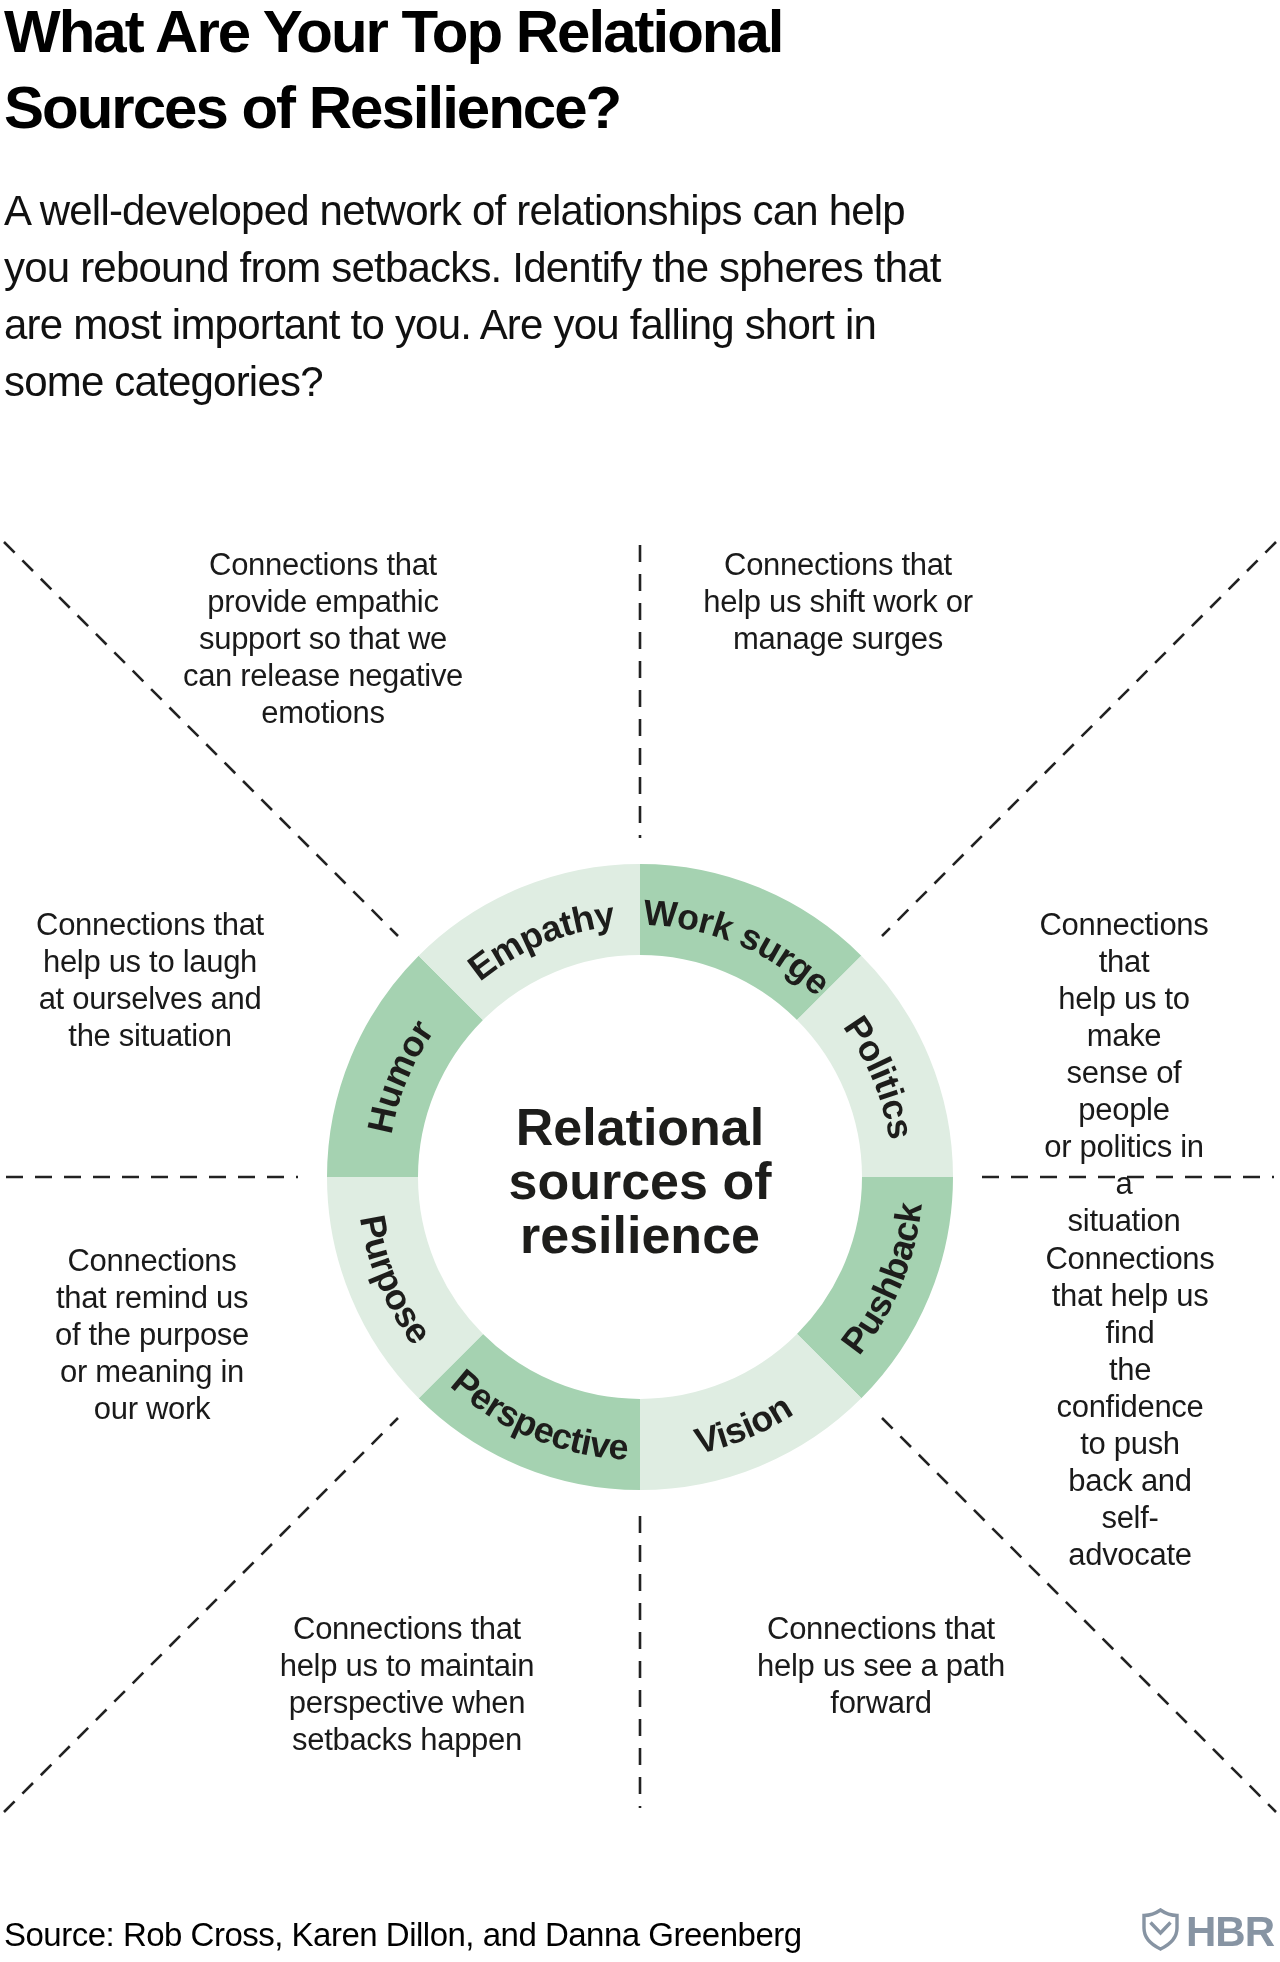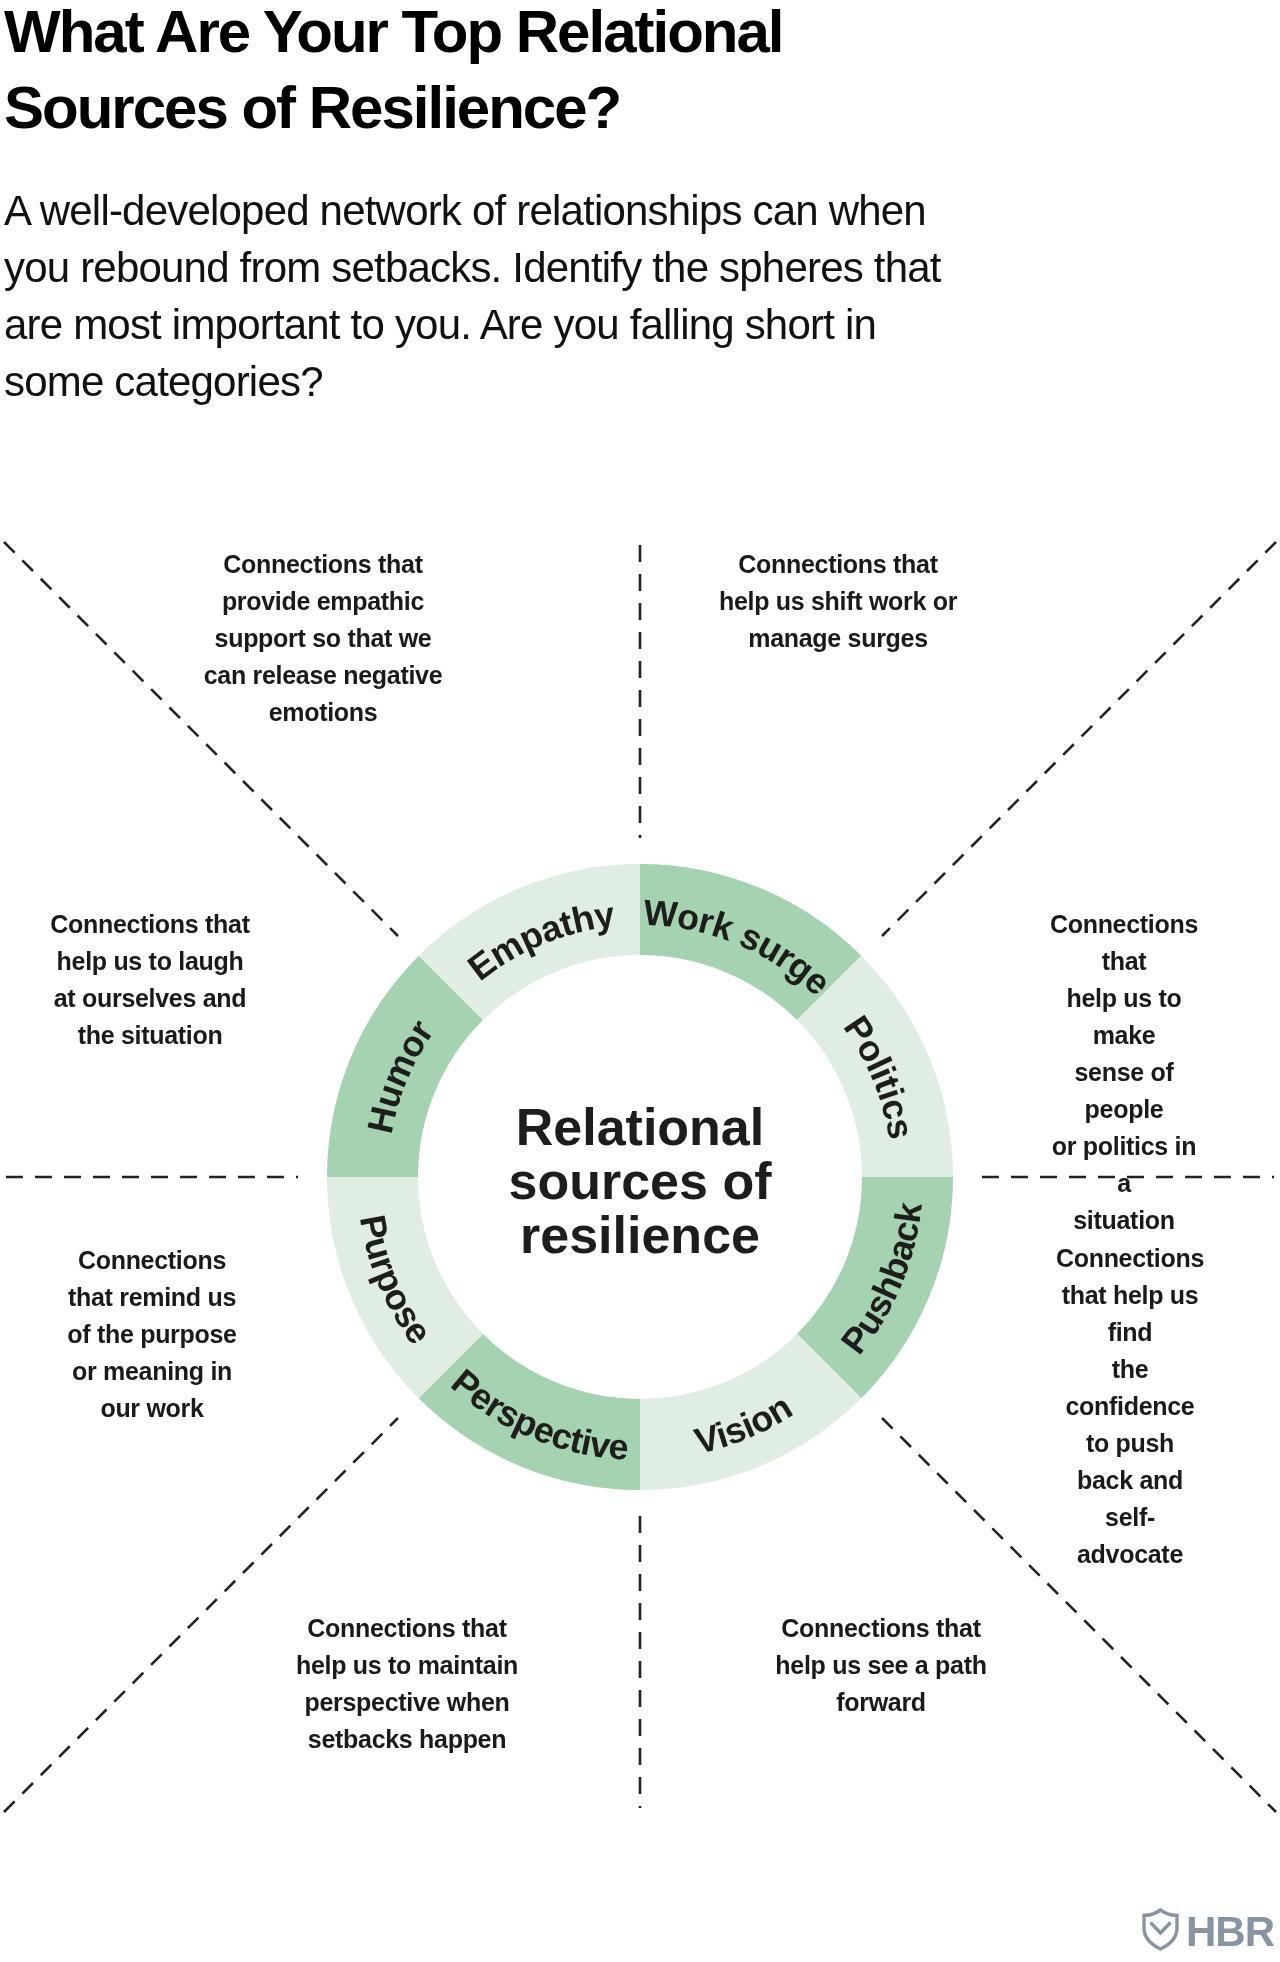--- a/index.html
+++ b/index.html
@@ -51,25 +51,24 @@
     text-align:center;
     font-size:52px;
     line-height:54px;
     font-weight:700;
     color:#1d1d1b;
   }
   .desc{
     position:absolute;
     transform:translateX(-50%);
     text-align:center;
-    font-size:25px;
+    font-size:31px;
     line-height:37px;
     letter-spacing:-0.3px;
     color:#1a1a1a;
-    font-weight:bold;
   }
   .desc-worksurge  {left:838px;  top:546px;}
   .desc-politics   {left:1124px; top:906px;}
   .desc-pushback   {left:1130px; top:1240px;}
   .desc-vision     {left:881px;  top:1610px;}
   .desc-perspective{left:407px;  top:1610px;}
   .desc-purpose    {left:152px;  top:1242px;}
   .desc-humor      {left:150px;  top:906px;}
   .desc-empathy    {left:323px;  top:546px;}
   .source-credit{
@@ -92,21 +91,21 @@
     letter-spacing:-1px;
   }
 </style>
 </head>
 <body>
 
 <div class="page">
 
   <div class="page-title preline">What Are Your Top Relational
 Sources of Resilience?</div>
-  <div class="page-subtitle preline">A well-developed network of relationships can when
+  <div class="page-subtitle preline">A well-developed network of relationships can help
 you rebound from setbacks. Identify the spheres that
 are most important to you. Are you falling short in
 some categories?</div>
 
   <svg class="diagram-svg" viewBox="0 0 1280 1962">
 
     <g stroke="#222222" stroke-width="2.6" fill="none">
       <line x1="640" y1="545" x2="640" y2="838" stroke-dasharray="17 12"></line>
       <line x1="640" y1="1516" x2="640" y2="1808" stroke-dasharray="17 12"></line>
       <line x1="6" y1="1177" x2="298" y2="1177" stroke-dasharray="17 12"></line>
@@ -183,20 +182,21 @@
   <div class="desc desc-humor preline">Connections that
 help us to laugh
 at ourselves and
 the situation</div>
   <div class="desc desc-empathy preline">Connections that
 provide empathic
 support so that we
 can release negative
 emotions</div>
 
+  <div class="source-credit">Source: Rob Cross, Karen Dillon, and Danna Greenberg</div>
 
   <div class="hbr-logo">
     <span>
       <svg width="37" height="43" viewBox="0 0 37 43" fill="none">
         <path d="M18.5 2 C13.5 5.5 7.5 7.5 2 7.5 L2 20 C2 30 9 36.5 18.5 41 C28 36.5 35 30 35 20 L35 7.5 C29.5 7.5 23.5 5.5 18.5 2 Z" stroke-width="3.4" stroke="#8794a3"></path>
         <path d="M8.5 14.5 L18.5 25 L28.5 14.5" stroke-width="3.4" stroke="#8794a3"></path>
       </svg>
     </span>
     <span class="logo-text">HBR</span>
   </div>

